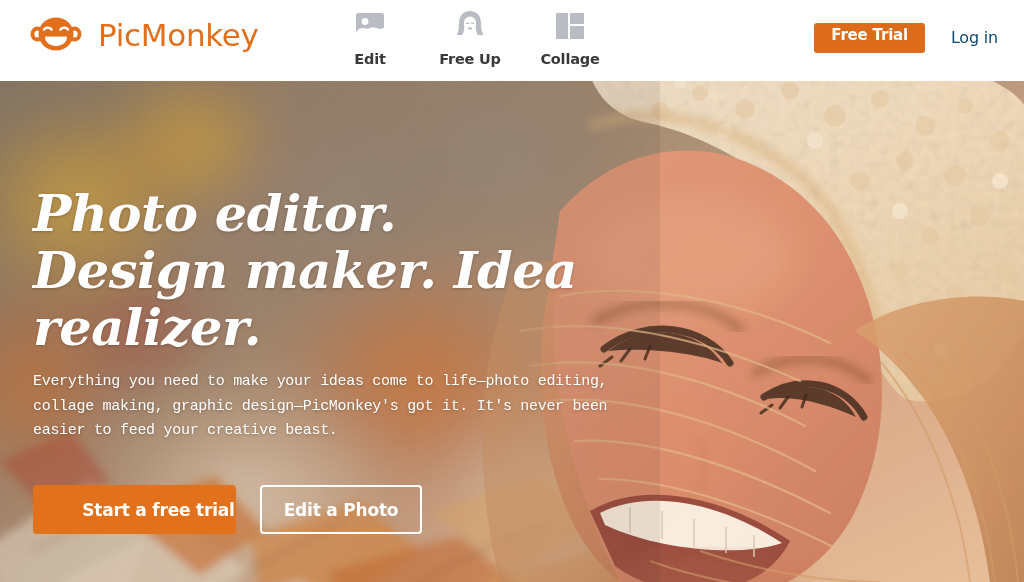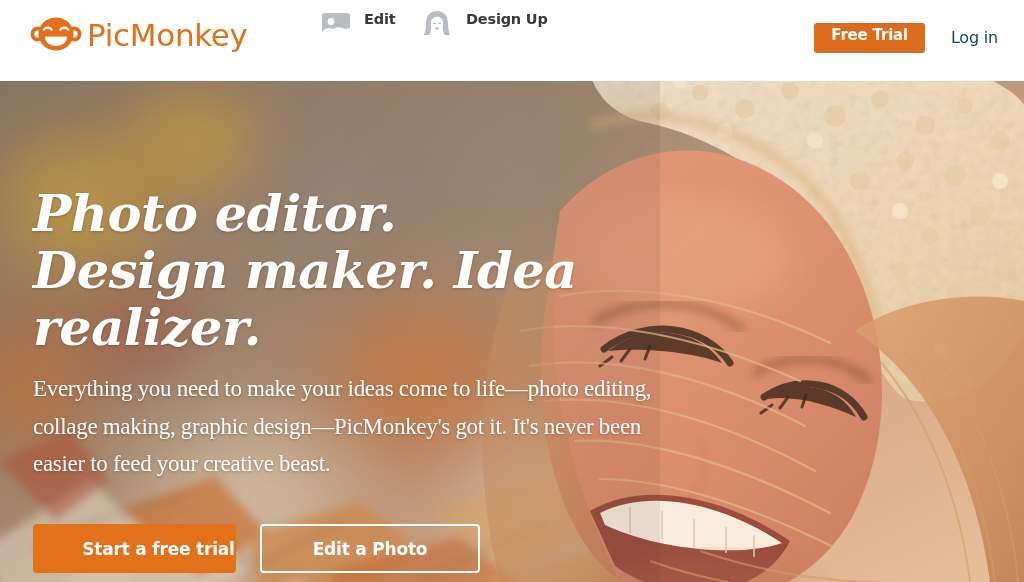--- a/index.html
+++ b/index.html
@@ -29,21 +29,21 @@
     background: #ffffff;
     z-index: 20;
   }
 
   .logo-wrap {
     position: absolute;
     left: 30px;
     top: 14px;
     display: flex;
     align-items: center;
-    gap: 5px;
+    gap: 16px;
     cursor: pointer;
   }
   .logo-mark { width: 52px; height: 40px; display: block; }
   .logo-text {
     font-size: 31px;
     color: #E2701A;
     font-family: "DejaVu Sans", sans-serif;
     font-weight: 400;
     letter-spacing: -0.3px;
     line-height: 1;
@@ -55,24 +55,24 @@
   .nav {
     position: absolute;
     left: 320px;
     top: 6px;
     display: flex;
     align-items: flex-start;
   }
   .nav-item {
     width: 100px;
     display: flex;
-    flex-direction: row;
+    flex-direction: column;
+    align-items: center;
     cursor: pointer;
     text-decoration: none;
-    gap: 12px;
   }
   .nav-icon {
     height: 40px;
     display: flex;
     align-items: center;
     justify-content: center;
   }
   .nav-label {
     margin-top: 5px;
     font-size: 14.5px;
@@ -144,22 +144,22 @@
     font-style: italic;
     font-size: 51px;
     line-height: 1.12;
     letter-spacing: -0.5px;
     margin: 0 0 14px 0;
     text-shadow: 0 1px 3px rgba(60,40,25,0.30);
     max-width: 570px;
   }
   .hero-sub {
     color: #ffffff;
-    font-family: Liberation Serif, serif;
-    font-size: 23px;
+    font-family: Liberation Mono, monospace;
+    font-size: 15px;
     line-height: 1.62;
     letter-spacing: -0.3px;
     max-width: 625px;
     text-shadow: 0 1px 3px rgba(60,40,25,0.35);
   }
   .hero-cta {
     margin-top: 42px;
     display: flex;
     align-items: center;
     gap: 24px;
@@ -176,21 +176,21 @@
     font-family: "DejaVu Sans", sans-serif;
     letter-spacing: -0.2px;
     cursor: pointer;
     padding-left: 48px;
   }
   .btn-outline {
     background: transparent;
     color: #ffffff;
     border: 2px solid #ffffff;
     border-radius: 4px;
-    width: 220px;
+    width: 162px;
     height: 49px;
     font-size: 17px;
     font-weight: bold;
     font-family: "DejaVu Sans", sans-serif;
     letter-spacing: -0.2px;
     cursor: pointer;
   }
 </style>
 </head>
 <body>
@@ -232,24 +232,34 @@
 
       <a class="nav-item">
         <span class="nav-icon">
           <svg width="34" height="34" viewBox="0 0 34 34">
             <path d="M17 2c7 0 11 5.2 11 12.5 0 5.2 0.8 8.5 2.3 11.5h-5.6c-1.4 -2.6 -2 -5.6 -2 -9.5 0 -3.4 -2.4 -5.4 -5.7 -5.4s-5.7 2 -5.7 5.4c0 3.9 -0.6 6.9 -2 9.5H3.7C5.2 23 6 19.7 6 14.5 6 7.2 10 2 17 2z" fill="#B9BDC3"></path>
             <path d="M11 13.5c0 -3.6 2.6 -5.8 6 -5.8s6 2.2 6 5.8c0 5.4 -2.7 10 -6 10s-6 -4.6 -6 -10z" fill="#ffffff"></path>
             <ellipse cx="17" cy="19.4" rx="2.2" ry="1.1" fill="#B9BDC3"></ellipse>
             <path d="M13.4 14.4h2.2M18.4 14.4h2.2" stroke="#B9BDC3" stroke-width="1.1" stroke-linecap="round"></path>
           </svg>
         </span>
-        <span class="nav-label">Design Up</span>
+        <span class="nav-label">Free Up</span>
       </a>
 
 
+      <a class="nav-item">
+        <span class="nav-icon">
+          <svg width="32" height="32" viewBox="0 0 32 32">
+            <rect x="2" y="3" width="12" height="26" fill="#B9BDC3"></rect>
+            <rect x="16" y="3" width="14" height="11" fill="#B9BDC3"></rect>
+            <rect x="16" y="16" width="14" height="13" fill="#B9BDC3"></rect>
+          </svg>
+        </span>
+        <span class="nav-label">Collage</span>
+      </a>
 
     </nav>
 
     <div class="header-right">
       <button class="btn-free-trial">Free Trial</button>
       <a class="link-login">Log in</a>
     </div>
 
   </div>
 

